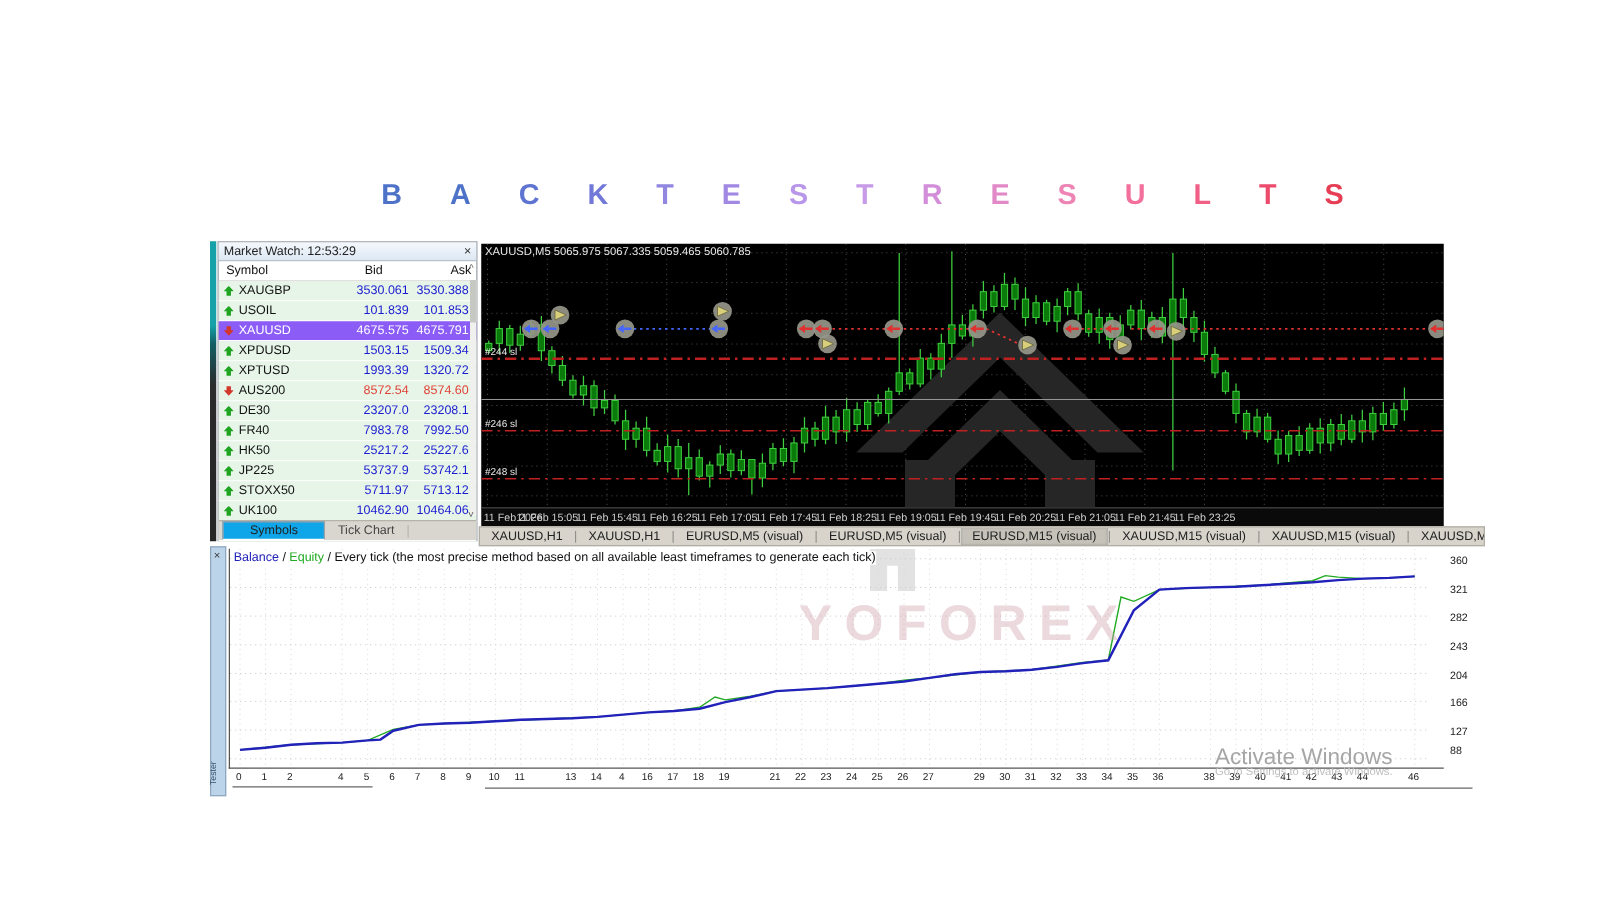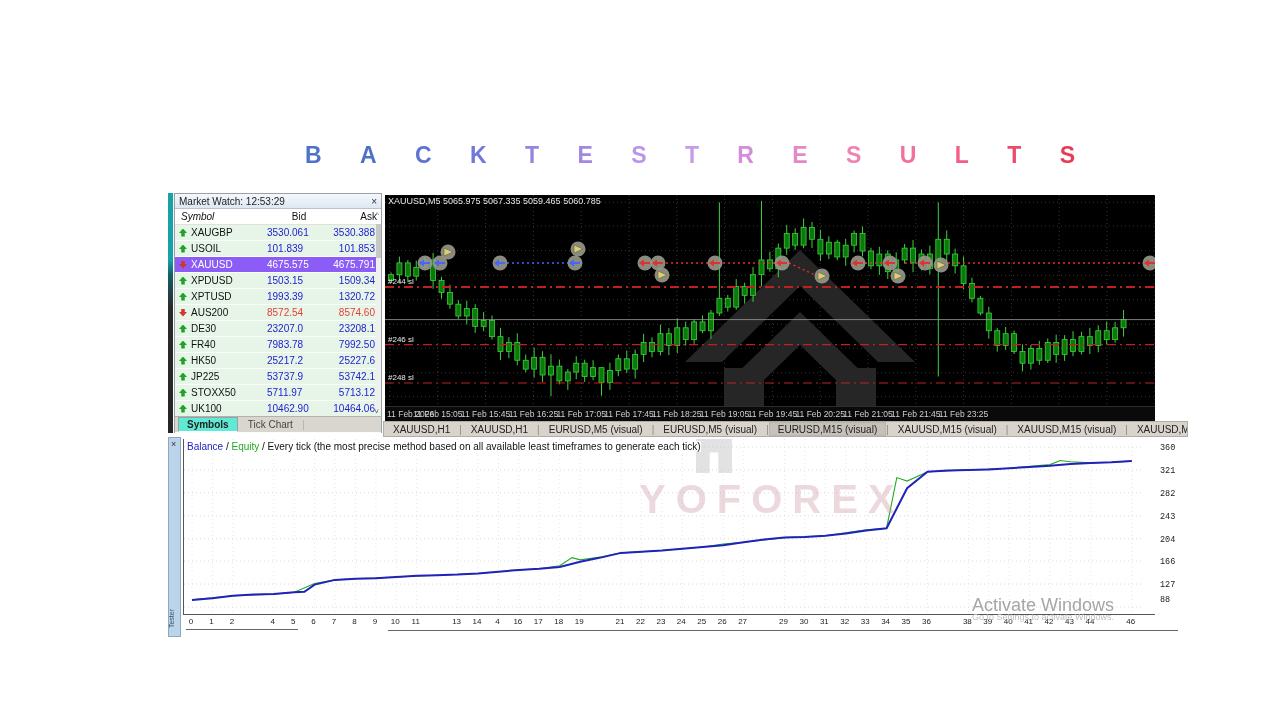--- a/index.html
+++ b/index.html
@@ -12,41 +12,41 @@
 
   
   #mw-edge{position:absolute;left:168px;top:193px;width:5px;height:240px;
            background:linear-gradient(#16a2a8 0%,#16a2a8 28%,#136066 34%,#2b2b2b 48%,#262626 100%);}
   #mw{position:absolute;left:174px;top:193px;width:208px;height:240px;background:#fff;
       border:1px solid #9aa0a8;box-sizing:border-box;font-size:10px;}
   .mw-titlebar{height:14px;background:linear-gradient(#f4f8fd,#dde7f3);border-bottom:1px solid #b9c2cd;
       display:flex;align-items:center;justify-content:space-between;padding:0 4px;color:#222;}
   .mw-close{color:#333;font-size:10px;cursor:default;}
   .mw-header{height:15px;display:flex;align-items:center;border-bottom:1px solid #e0e0e0;color:#111;position:relative;}
-  .mw-header .c-sym{padding-left:6px;width:88px;font-style:italic;}
+  .mw-header .c-sym{padding-left:6px;width:88px;}
   .mw-header .c-bid{width:60px;text-align:center;}
   .mw-header .c-ask{width:48px;text-align:right;}
   .mw-header .c-scroll{position:absolute;right:2px;top:1px;color:#666;font-size:8px;}
   .mw-row{height:15px;display:flex;align-items:center;background:#e7f5e8;border-bottom:1px solid #fbfdfb;color:#111;}
   .mw-row .ic{width:8px;height:8px;margin:0 4px 0 4px;flex:0 0 8px;}
   .ic.up{background:#1fa422;clip-path:polygon(50% 0,100% 55%,72% 55%,72% 100%,28% 100%,28% 55%,0 55%);}
   .ic.down{background:#d1372a;clip-path:polygon(50% 100%,0 45%,28% 45%,28% 0,72% 0,72% 45%,100% 45%);}
   .mw-row .sym{width:76px;}
-  .mw-row .bid{width:60px;text-align:left;color:#1b1bd0;}
+  .mw-row .bid{width:60px;text-align:right;color:#1b1bd0;}
   .mw-row .ask{width:48px;text-align:right;color:#1b1bd0;}
   .mw-row.neg .bid,.mw-row.neg .ask{color:#e04236;}
   .mw-row.sel{background:#8b5cf6;}
   .mw-row.sel .sym,.mw-row.sel .bid,.mw-row.sel .ask{color:#fff;}
   .mw-scroll{position:absolute;right:0;top:30px;width:5px;height:188px;background:#f0f0ee;}
   .mw-thumb{position:absolute;right:0;top:0;width:5px;height:34px;background:#c7c7c3;}
   .mw-down{position:absolute;right:2px;bottom:16px;color:#555;font-size:8px;}
   .mw-tabs{position:absolute;left:0;bottom:0;width:100%;height:15px;background:#d9d6cf;border-top:1px solid #b5b2aa;
       display:flex;align-items:center;color:#222;}
-  .mw-tab-active{background:#5eead4;border:1px solid #9aa0a8;border-bottom:1px solid #fff;height:13px;
-      display:flex;align-items:center;padding:0 8px;margin-left:3px;font-weight:bold;}
+  .mw-tab-active{background:#0ea5e9;border:1px solid #9aa0a8;border-bottom:1px solid #fff;height:13px;
+      display:flex;align-items:center;padding:0 21px;margin-left:3px;}
   .mw-tab{padding:0 10px;color:#444;border-right:1px solid #b9b6ae;height:10px;display:flex;align-items:center;}
 
   
   #candle{position:absolute;left:385px;top:195px;width:770px;height:211px;background:#000;overflow:hidden;}
   #candle svg{position:absolute;left:0;top:0;}
   .chart-header{position:absolute;left:3px;top:1px;color:#e8e8e8;font-size:9px;z-index:5;}
   #price-axis{position:absolute;left:1155px;top:195px;width:33px;height:225px;background:#000;font-size:9px;color:#dcdcdc;}
   .pl{position:absolute;left:3px;}
   #price-box{position:absolute;left:0px;width:33px;background:#f5f5f5;color:#000;text-align:left;padding-left:3px;
       box-sizing:border-box;font-size:9px;border:1px solid #888;}
@@ -70,21 +70,21 @@
       border-left:1px solid #555;border-bottom:1px solid #555;box-sizing:border-box;}
   #report svg{position:absolute;left:0;top:0;}
   #legend{position:absolute;left:3px;top:2px;font-size:10px;color:#111;background:rgba(255,255,255,.85);z-index:4;}
   #wm-yoforex{position:absolute;left:455px;top:38px;font-size:40px;font-weight:bold;letter-spacing:10px;
       color:rgba(205,160,172,0.40);z-index:1;}
   #wm-arrow{position:absolute;left:512px;top:0px;width:36px;height:34px;background:rgba(160,160,160,0.30);
       clip-path:polygon(0 0,100% 0,100% 100%,62% 100%,62% 40%,38% 40%,38% 100%,0 100%);}
   #activate1{position:absolute;left:788px;top:156px;font-size:18px;color:#a6a6a6;z-index:5;}
   #activate2{position:absolute;left:788px;top:173px;font-size:9px;color:#bdbdbd;z-index:5;}
   #report-ylabels{position:absolute;left:1158px;top:439px;width:30px;height:180px;font-size:8.5px;color:#222;}
-  #report-ylabels div{position:absolute;font-family:Liberation Mono, monospace;}
+  #report-ylabels div{position:absolute;}
   #report-xlabels{position:absolute;left:183px;top:617px;width:990px;height:12px;font-size:8px;color:#222;}
   #report-xlabels div{position:absolute;transform:translateX(-50%);}
   .underline{position:absolute;height:1px;background:#666;}
 </style>
 </head>
 <body>
 
 <div id="stage">
 
   <div id="title">

